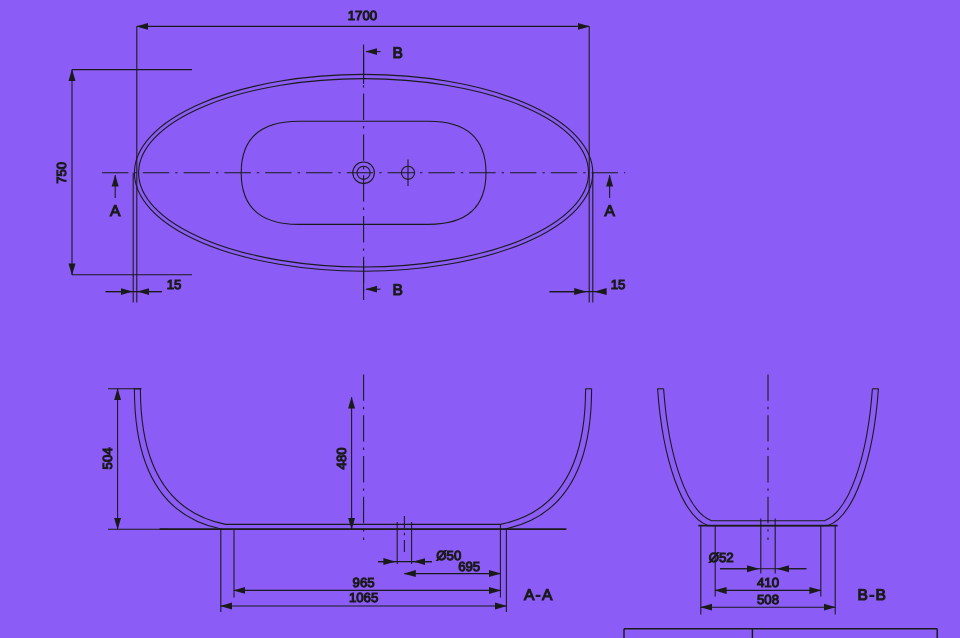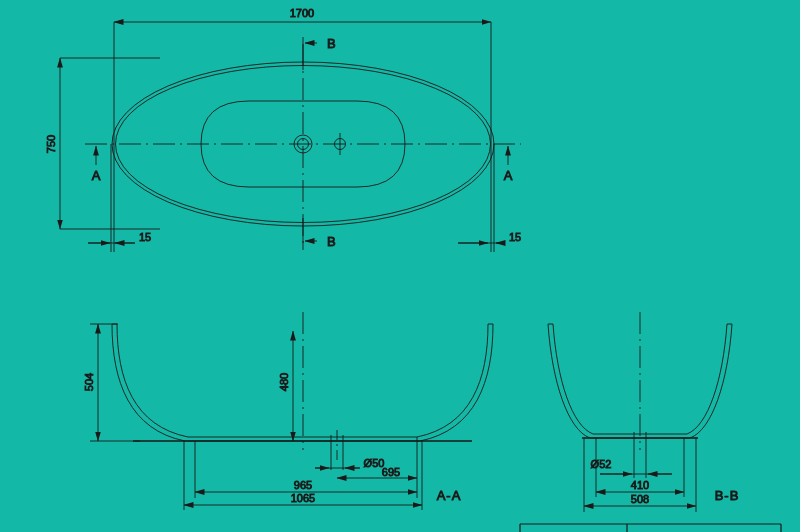--- a/index.html
+++ b/index.html
@@ -1,18 +1,18 @@
 <!DOCTYPE html>
 <html><head>
 <meta charset="utf-8">
 <style>
   html,body{margin:0;padding:0;background:#ffffff;}
   body{width:800px;height:532px;overflow:hidden;
        font-family:"Liberation Sans", sans-serif;}
-  #sheet{position:relative;width:800px;height:532px;background:#14b8a6;}
+  #sheet{position:relative;width:800px;height:532px;background:#8b5cf6;}
   svg{display:block;}
   text{font-family:"Liberation Sans", sans-serif;fill:#1a1a1a;}
   .dimtxt{font-size:11px;}
   .viewtxt{font-size:13px;letter-spacing:1px;}
   .lettertxt{font-size:13px;}
 </style>
 </head>
 <body>
 
 <div id="sheet">

